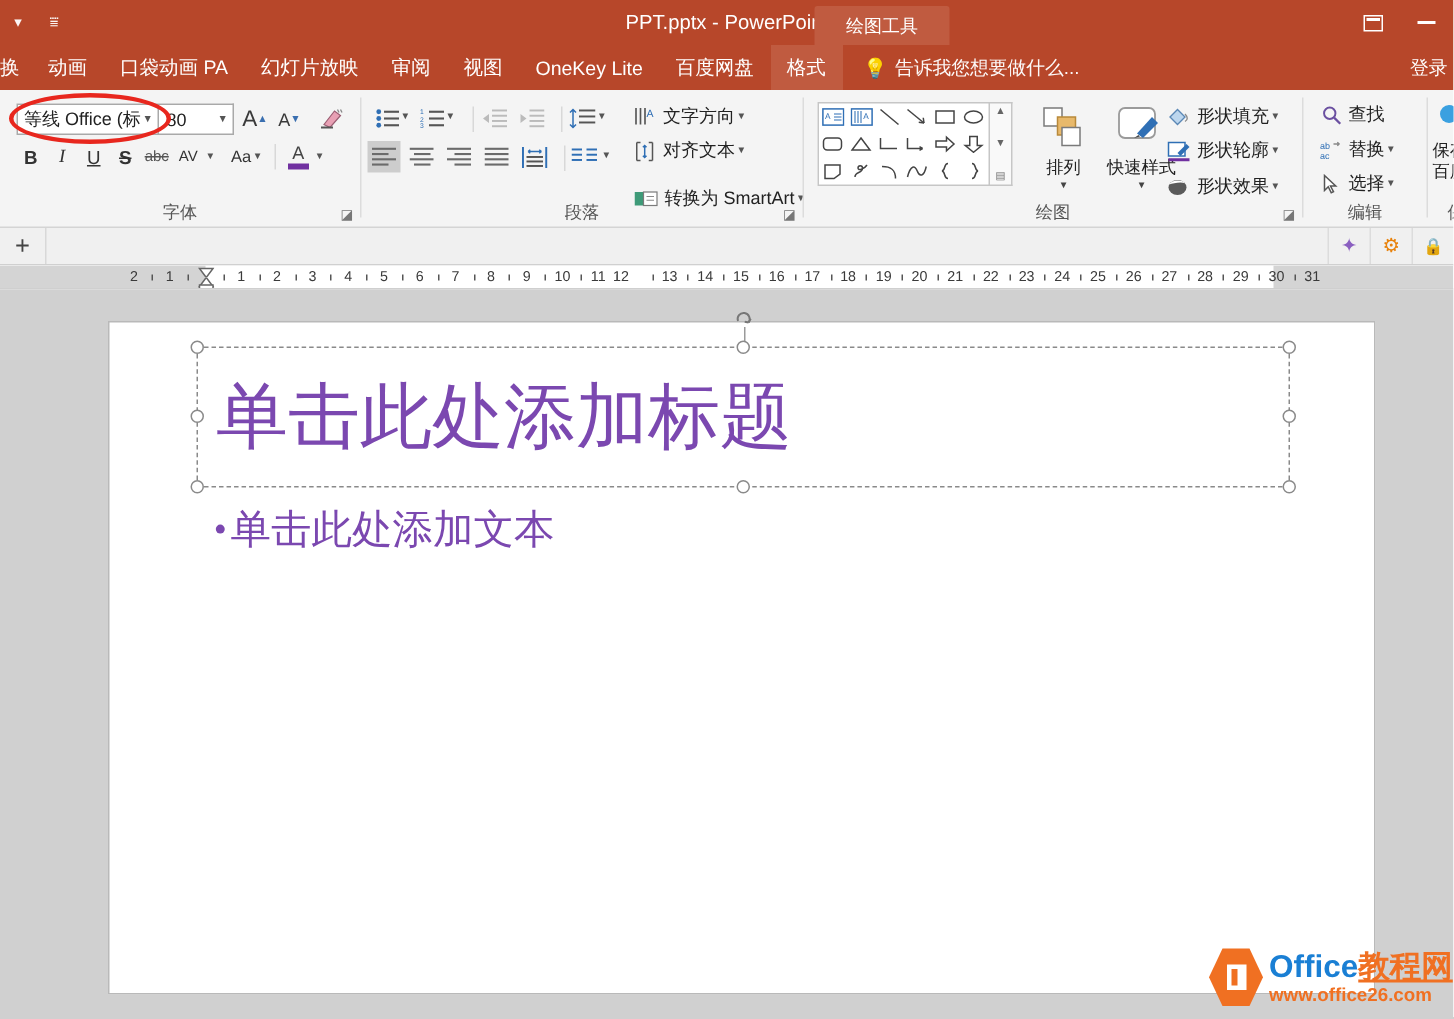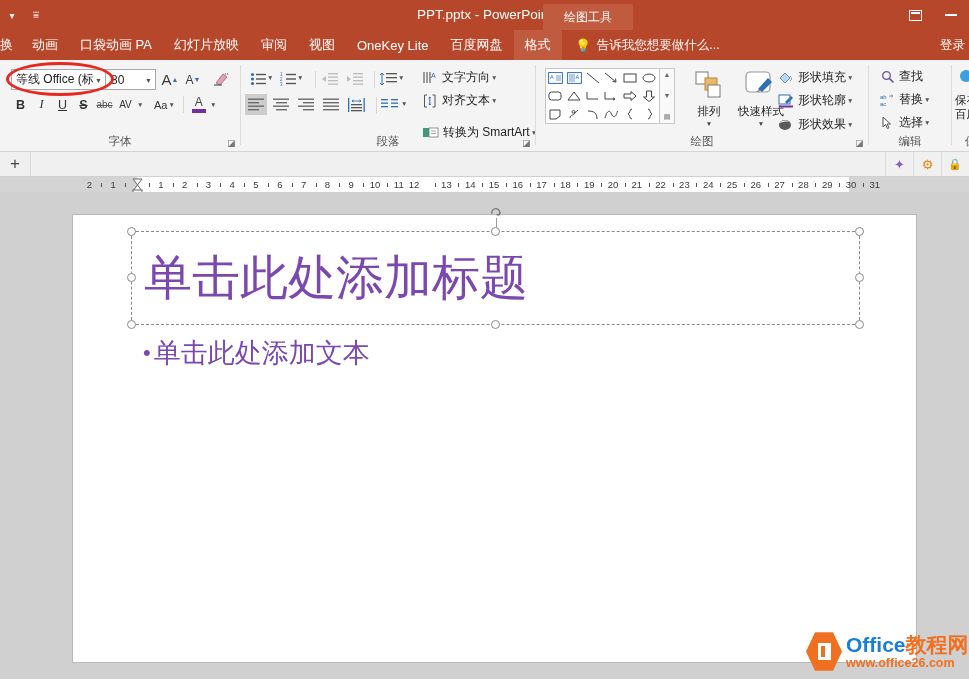--- a/index.html
+++ b/index.html
@@ -266,21 +266,21 @@
     display: flex; align-items: center; justify-content: center;
   }
   .wm-doc { width: 13px; height: 17px; background: #fff; position: relative; }
   .wm-doc::after {
     content: ""; position: absolute; left: 3px; top: 3px; width: 4px; height: 11px;
     background: #f07022;
   }
   .wm-txt { margin-left: 4px; }
   .wm-line1 { font-size: 21px; font-weight: bold; line-height: 22px; }
   .wm-o { color: #1a7fd4; }
-  .wm-cn { color: #f07022; }
+  .wm-cn { color: #f07022; text-decoration: underline; }
   .wm-line2 { font-size: 12.5px; font-weight: bold; color: #f07022; line-height: 14px; }
 </style>
 </head>
 <body>
 
 <div id="app">
 
   <div class="titlebar">
     <div class="qat">
       <div class="qat-btn">▾</div>

